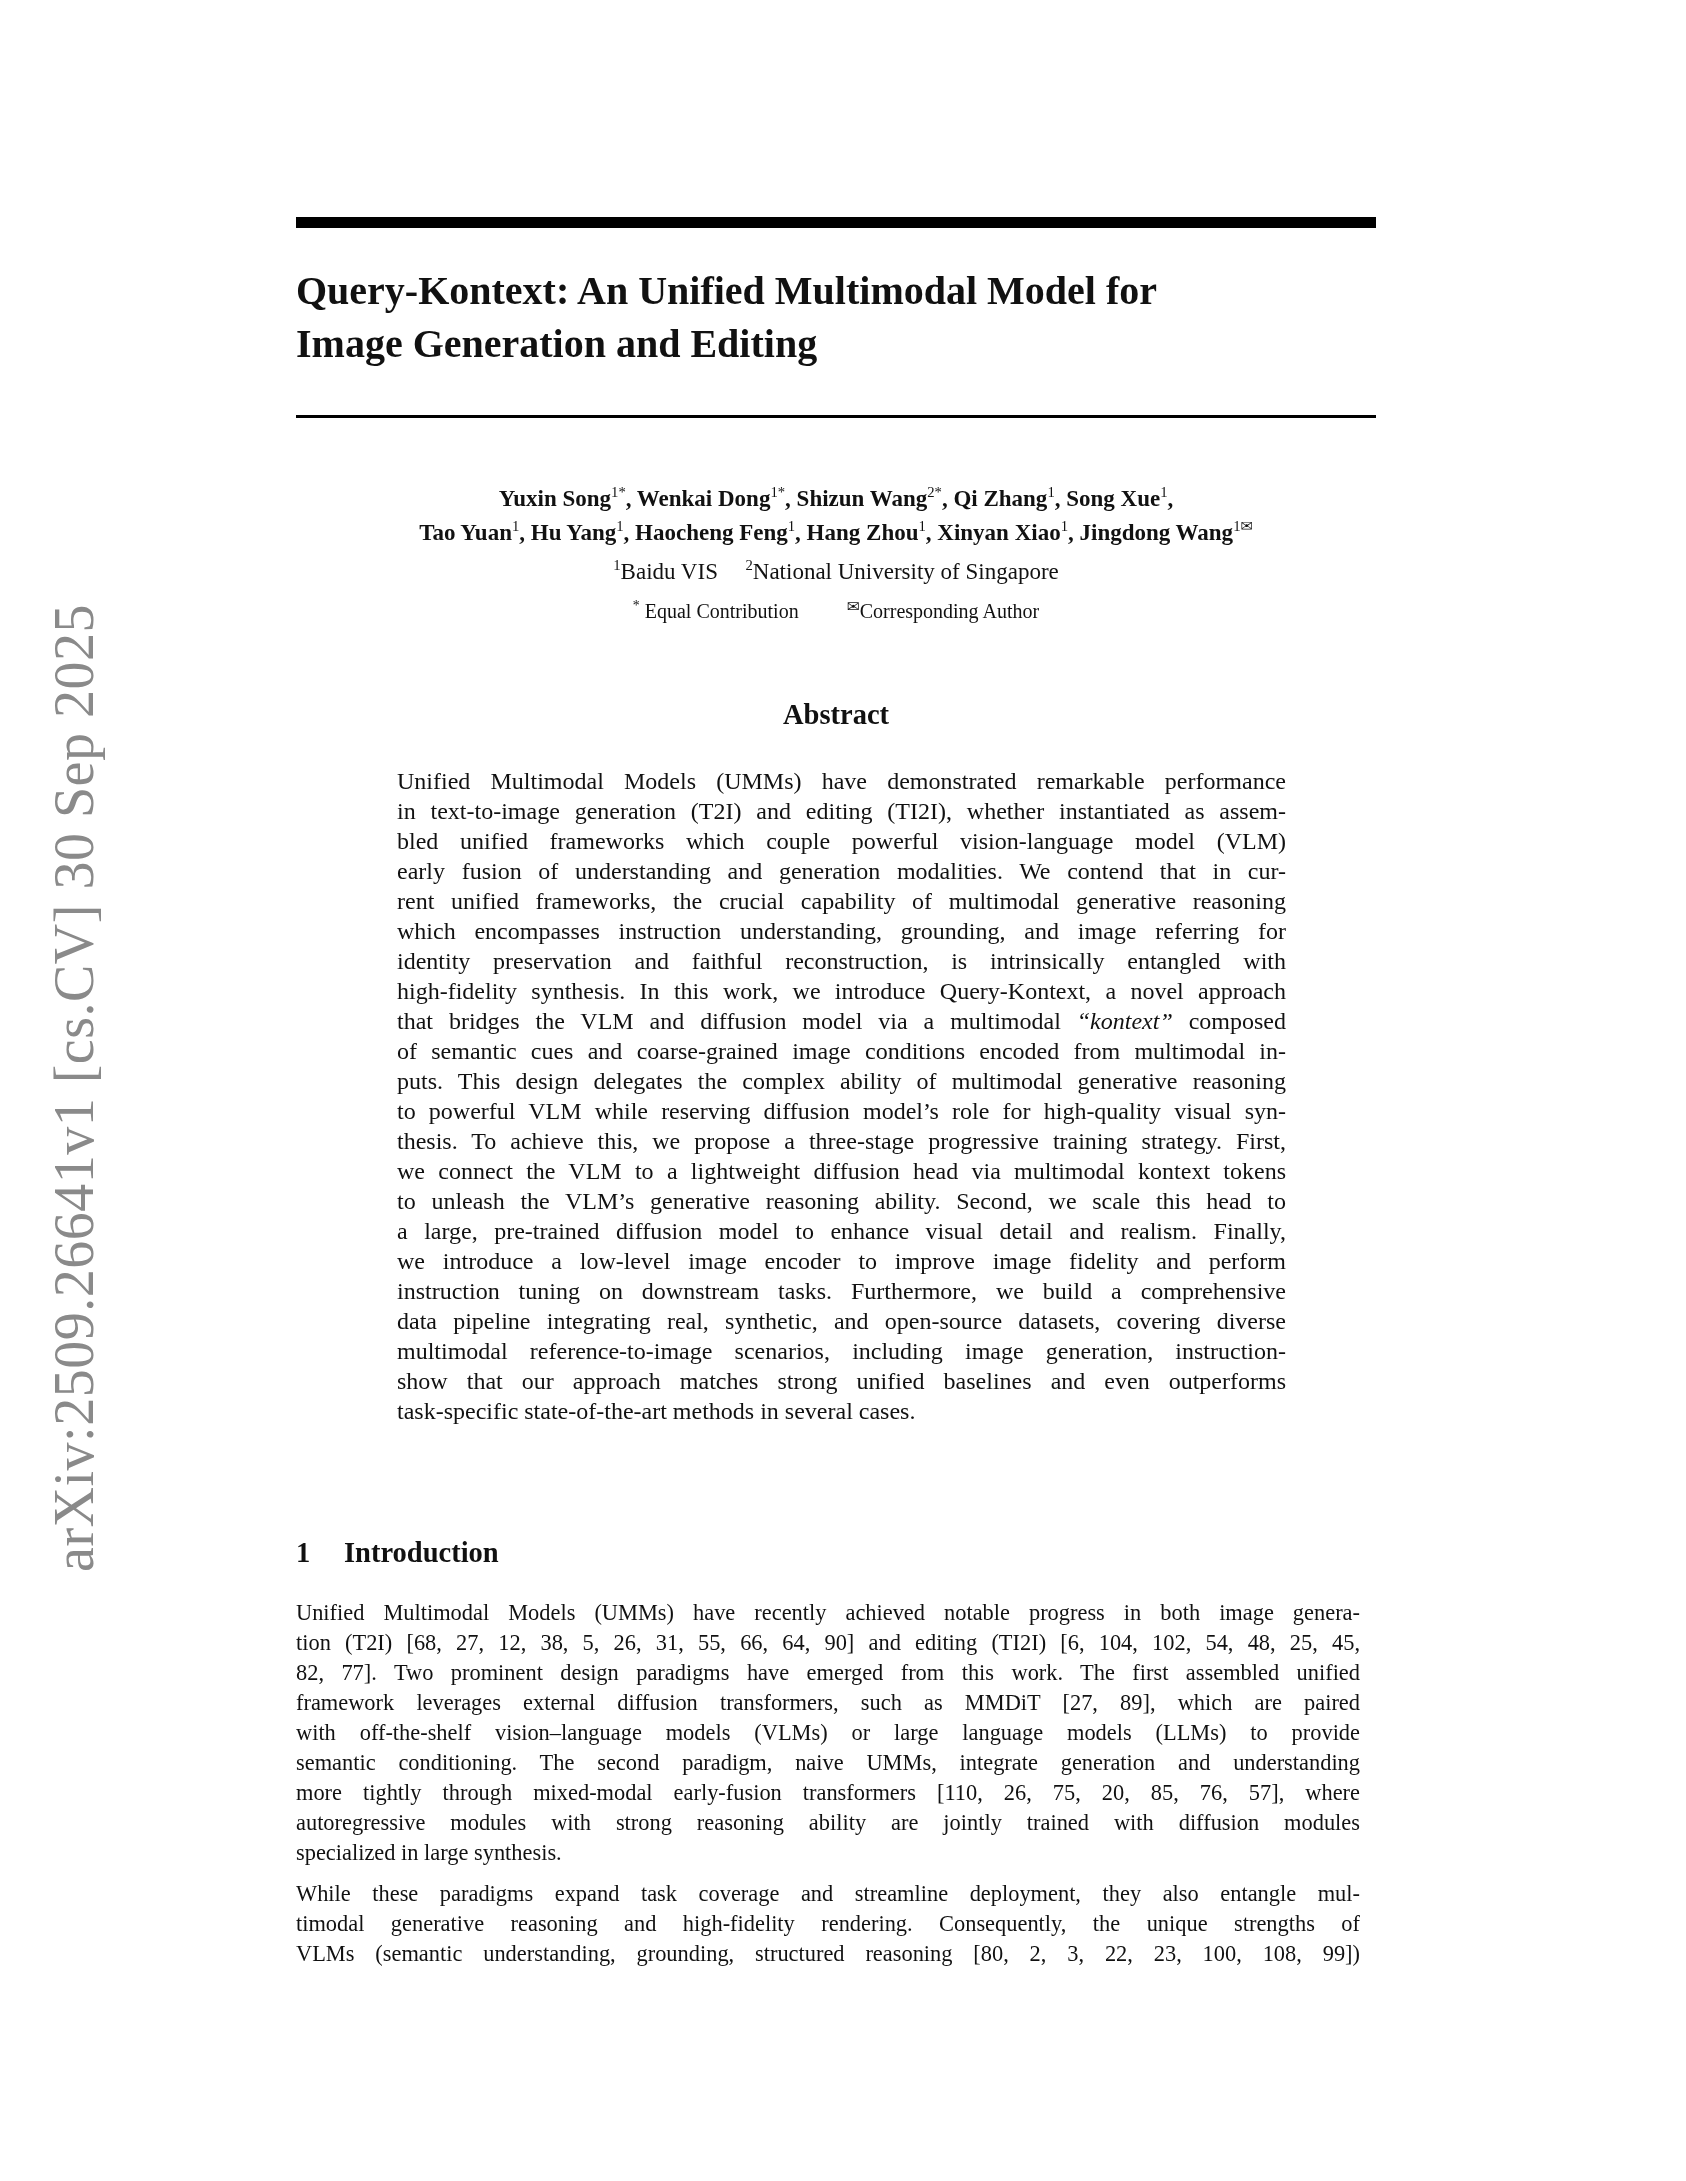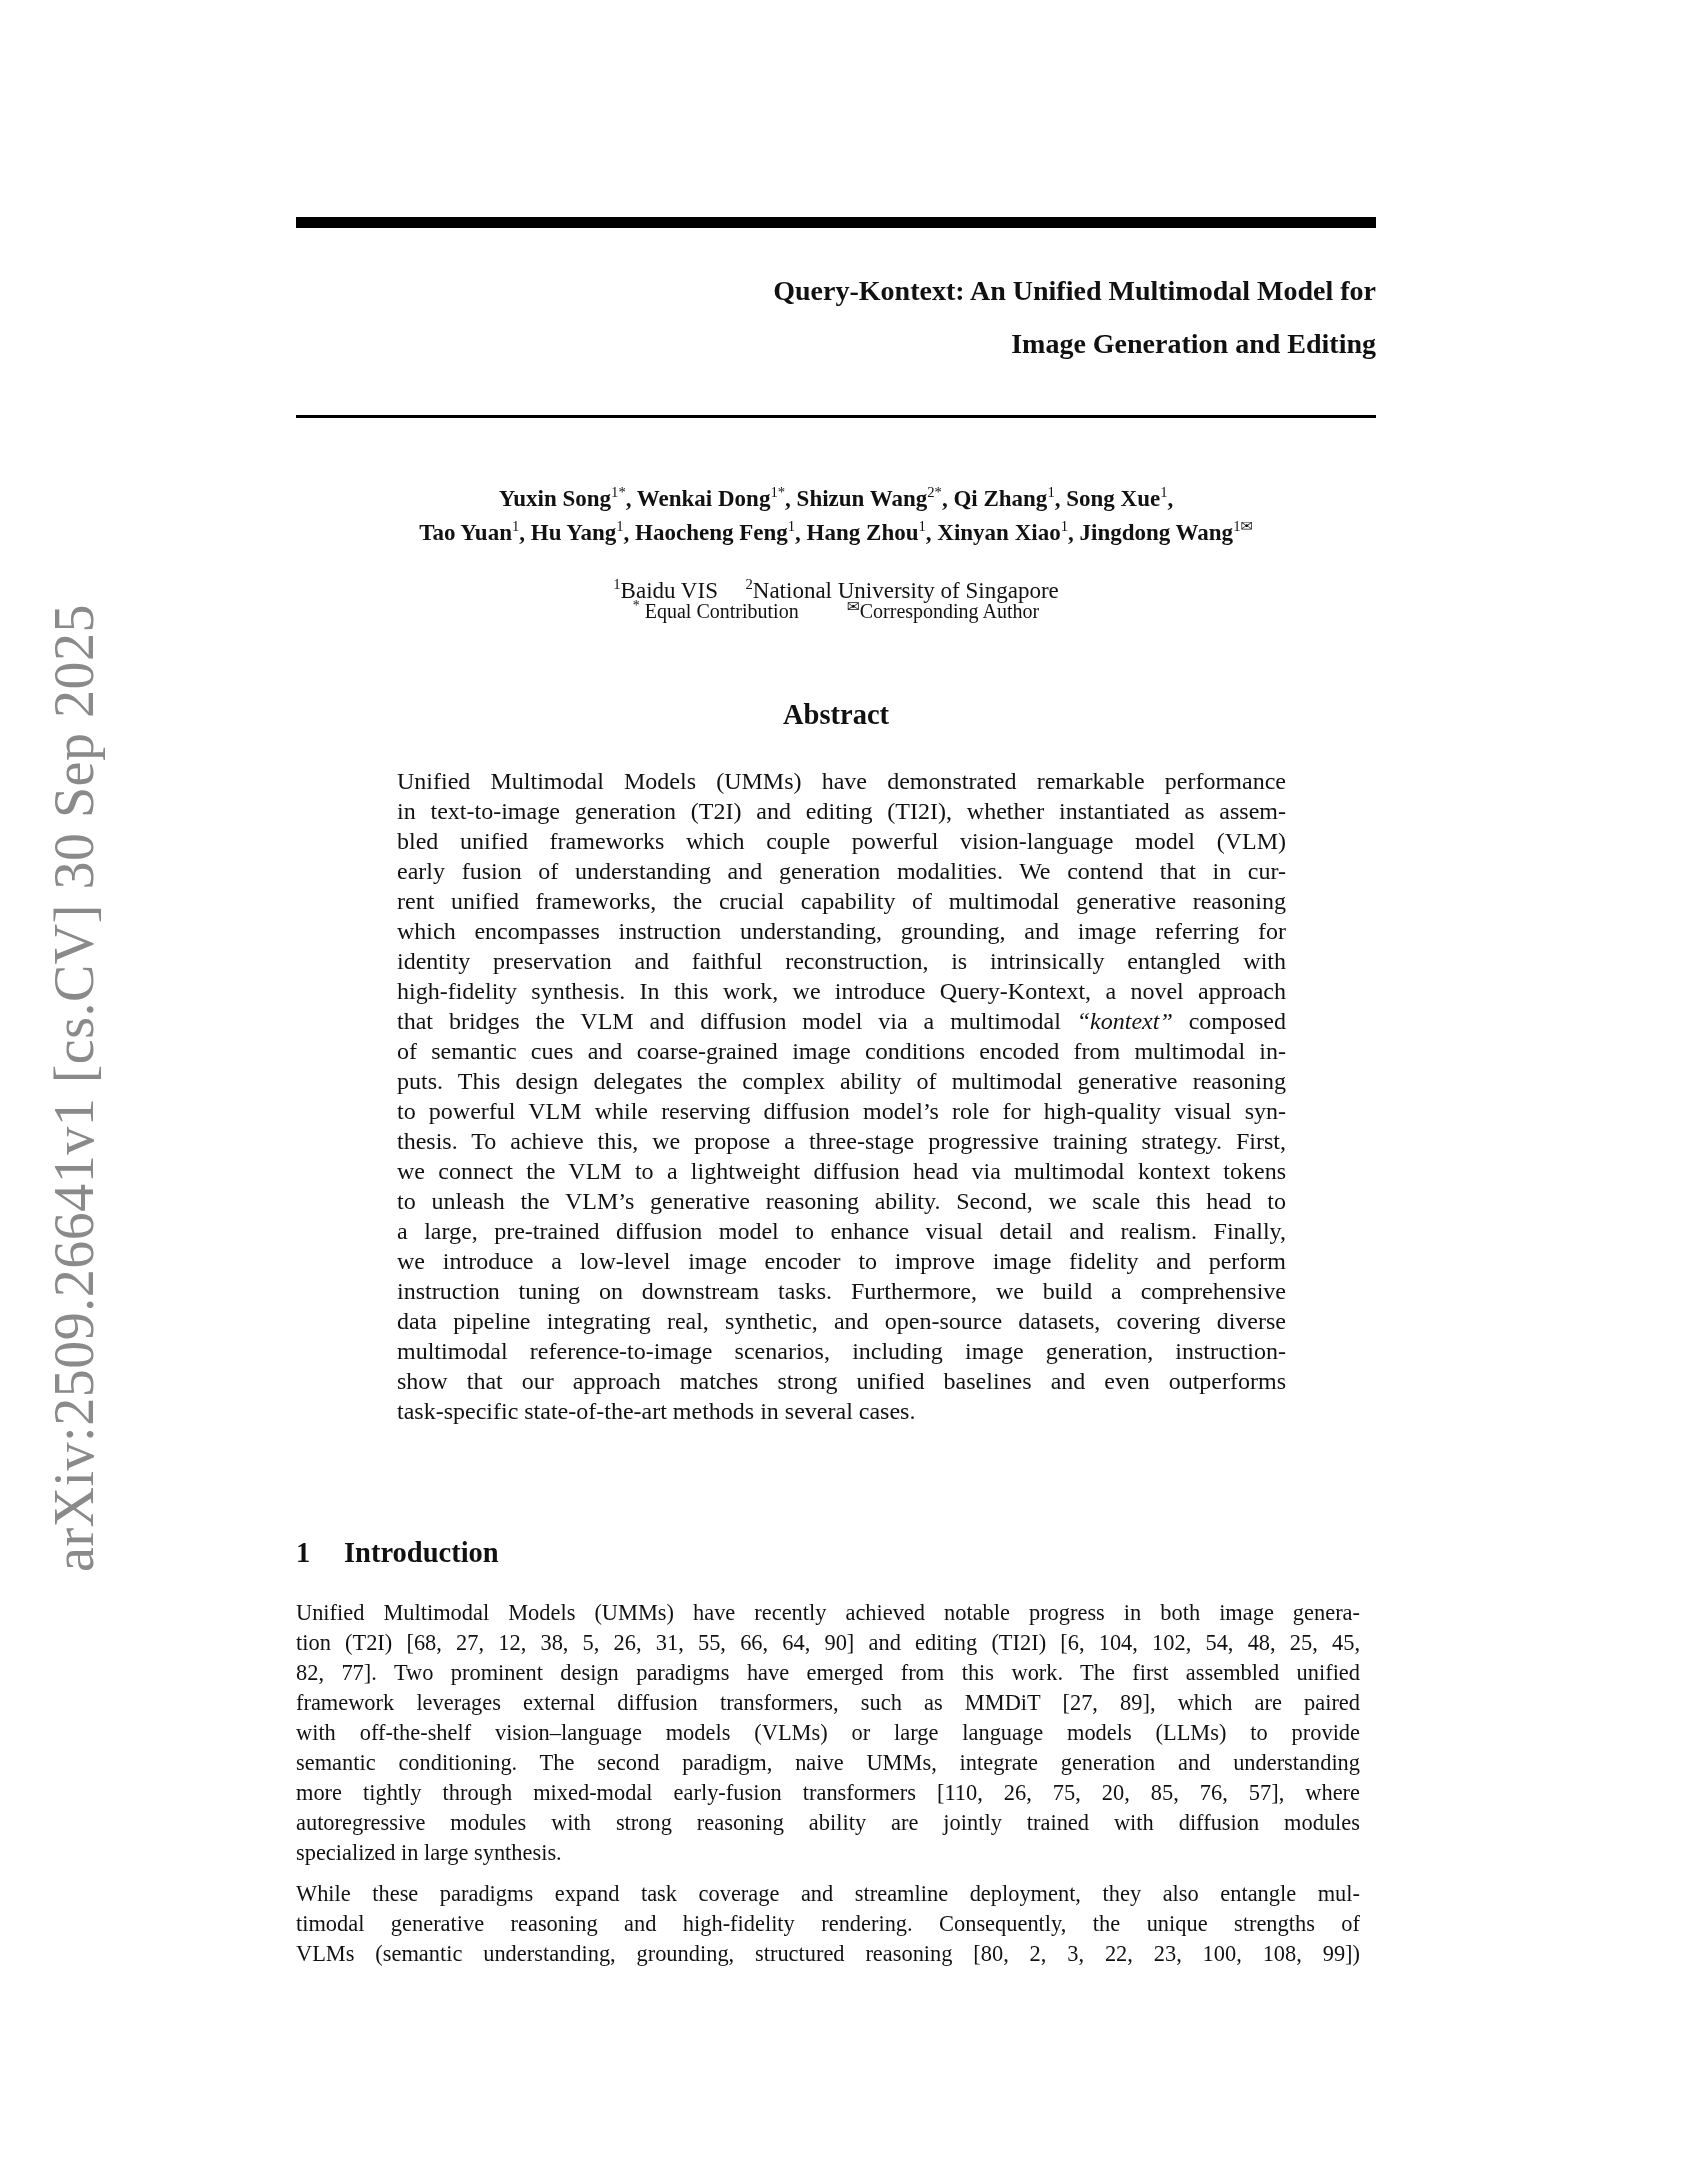--- a/index.html
+++ b/index.html
@@ -12,31 +12,31 @@
     display: flex; align-items: center; justify-content: center;
   }
   .arxiv-stamp span {
     display: block; transform: rotate(-90deg); white-space: nowrap;
     font-family: "Liberation Serif", serif; font-size: 56px; color: #8a8a8a;
     letter-spacing: 0.5px;
   }
   .rule-top { position: absolute; left: 296px; width: 1080px; top: 217px; height: 11px; background: #000; }
   .rule-bottom { position: absolute; left: 296px; width: 1080px; top: 415px; height: 2.8px; background: #000; }
   .title {
-    position: absolute; left: 296px; width: 1080px; top: 264px; text-align: right;
-    font-weight: bold; font-size: 28px; line-height: 53px;
+    position: absolute; left: 296px; width: 1080px; top: 264px; text-align: left;
+    font-weight: bold; font-size: 40px; line-height: 53px;
   }
   .authors {
     position: absolute; left: 296px; width: 1080px; top: 482px; text-align: center;
     font-weight: bold; font-size: 23px; line-height: 34px;
   }
   .authors sup { font-weight: normal; font-size: 14.7px; vertical-align: 9.2px; line-height: 0; }
   .affil {
     position: absolute; left: 296px; width: 1080px; top: 557px; text-align: center;
-    font-size: 23px; line-height: 30px; margin-top: 19px;
+    font-size: 23px; line-height: 30px;
   }
   .affil sup { font-size: 14.7px; vertical-align: 9.2px; line-height: 0; }
   .affil .gap { display: inline-block; width: 27.5px; }
   .notes {
     position: absolute; left: 296px; width: 1080px; top: 594px; text-align: center;
     font-size: 20px; line-height: 27.5px;
   }
   .notes .gap { display: inline-block; width: 48px; }
   .notes sup { font-size: 13.8px; vertical-align: 7.3px; line-height: 0; }
   .abstract-heading {

